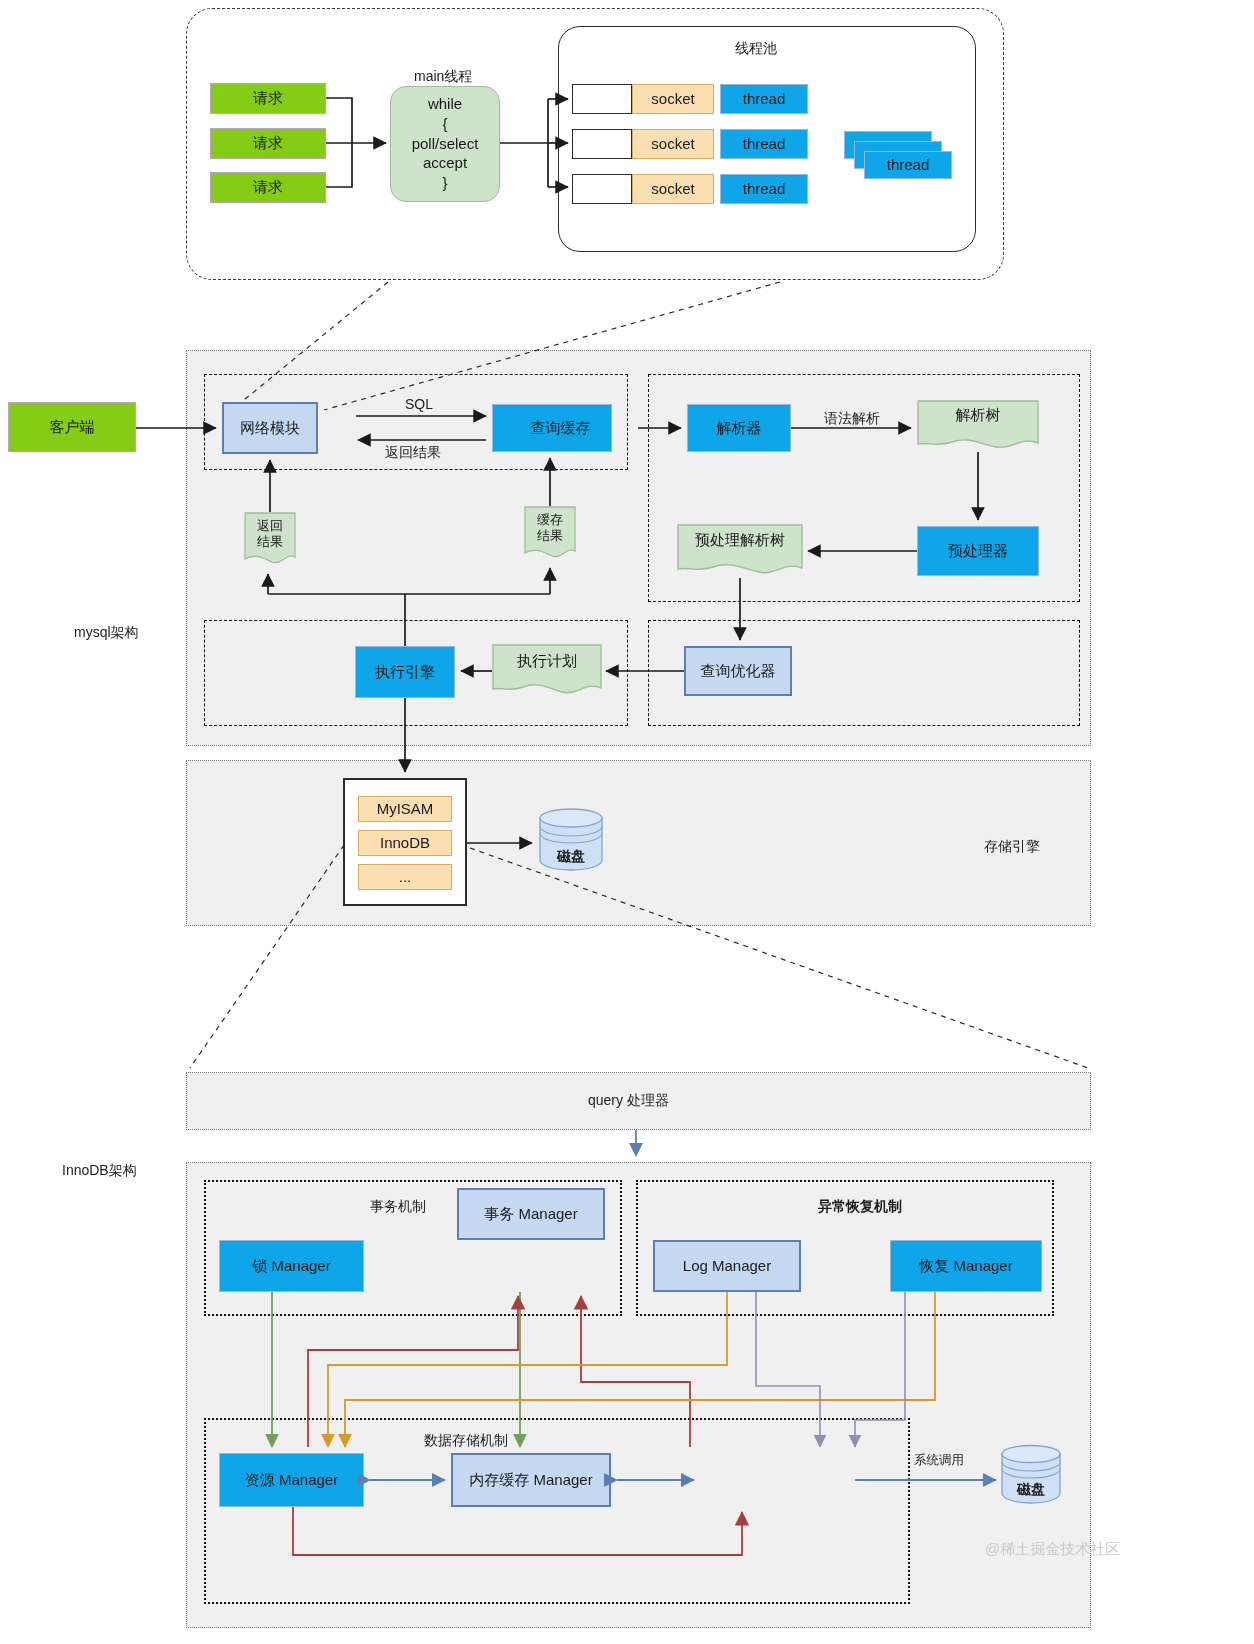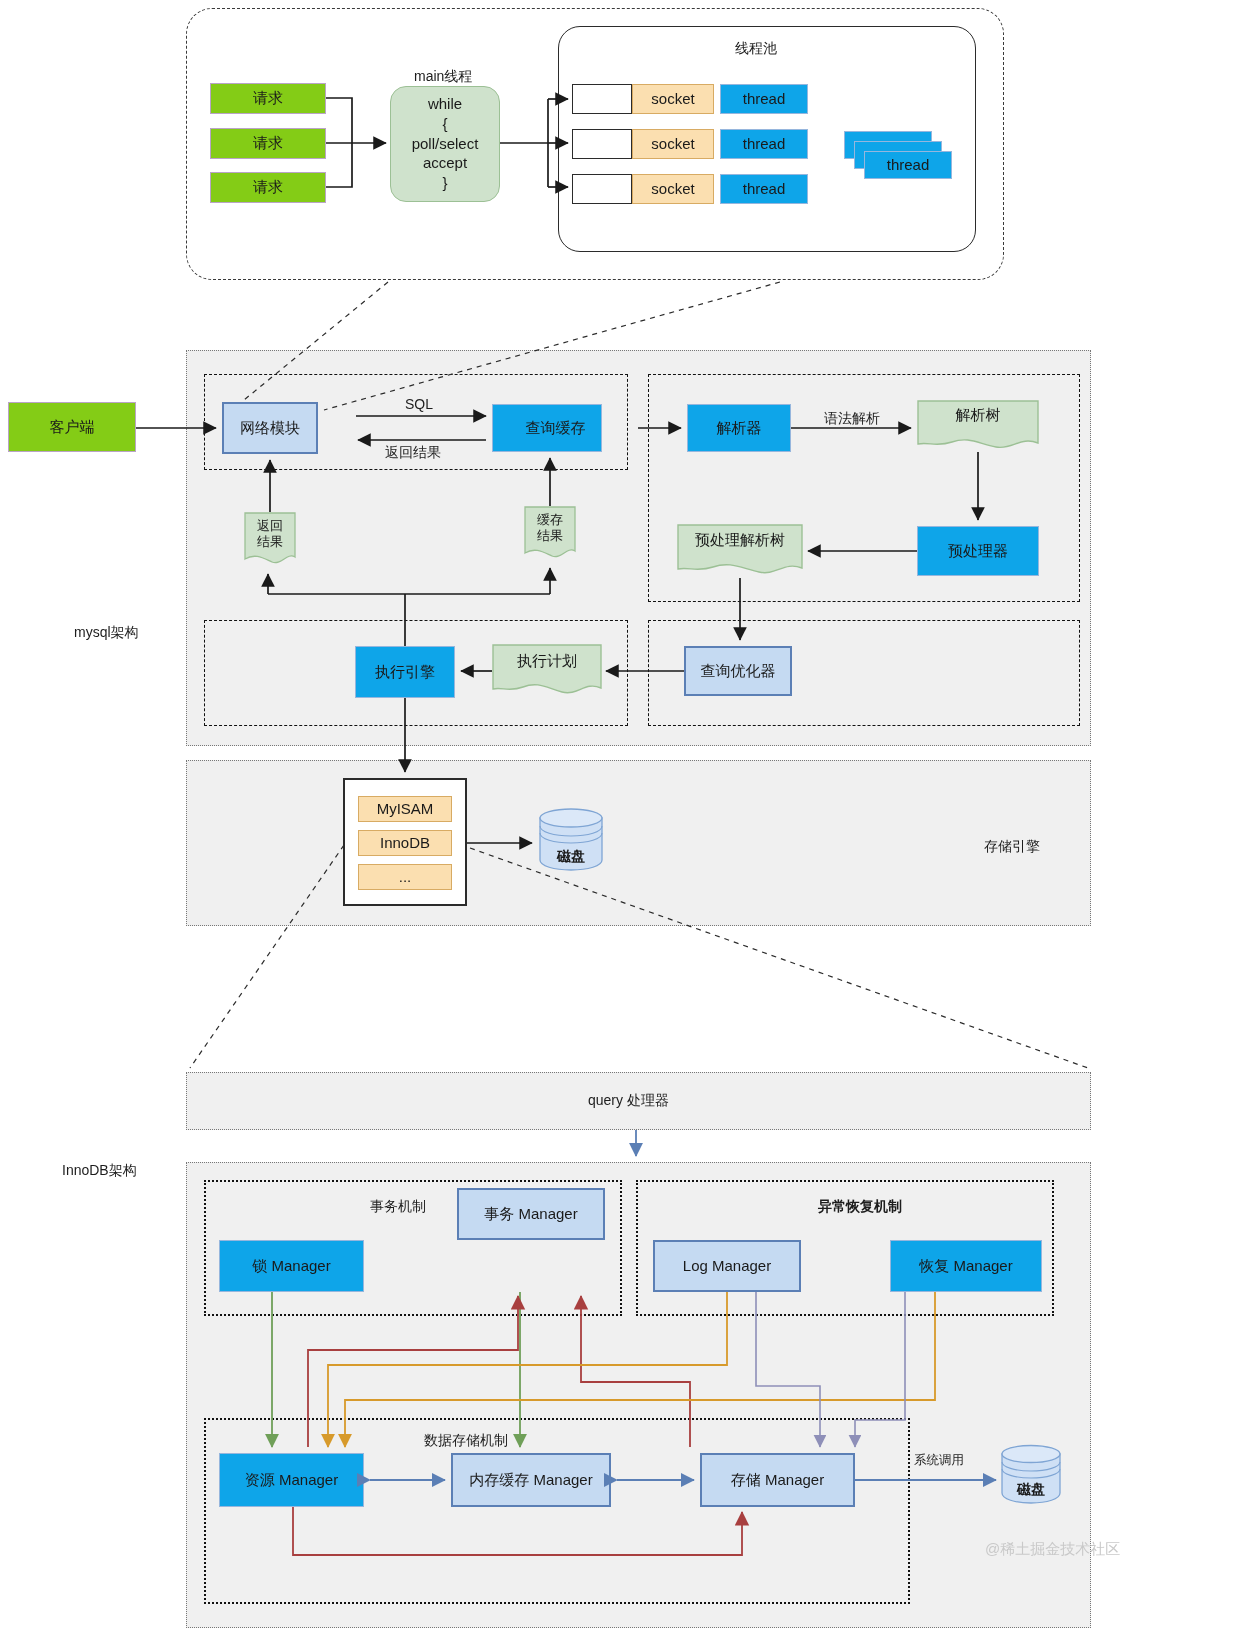--- a/index.html
+++ b/index.html
@@ -124,21 +124,21 @@
   <div class="abs frame-inner" style="left:648px;top:620px;width:432px;height:106px;"></div>
 
   <div class="abs node n-purple" style="left:8px;top:402px;width:128px;height:50px;">
     <span>客户端</span>
   </div>
 
   <div class="abs node n-blue-strong" style="left:222px;top:402px;width:96px;height:52px;">
     <span>网络模块</span>
   </div>
 
-  <div class="abs node n-blue" style="left:492px;top:404px;width:110px;height:48px;padding-left:17px;">
+  <div class="abs node n-blue" style="left:492px;top:404px;width:120px;height:48px;padding-left:17px;">
     <span>查询缓存</span>
   </div>
   <div class="lbl" style="left:405px;top:396px;">SQL</div>
   <div class="lbl" style="left:385px;top:444px;">返回结果</div>
 
   <div class="abs node n-blue" style="left:687px;top:404px;width:104px;height:48px;">
     <span>解析器</span>
   </div>
   <div class="lbl" style="left:824px;top:410px;">语法解析</div>
 
@@ -247,23 +247,20 @@
   <div class="abs node n-blue" style="left:890px;top:1240px;width:152px;height:52px;">
     <span>恢复 Manager</span>
   </div>
 
   <div class="abs node n-blue" style="left:219px;top:1453px;width:145px;height:54px;">
     <span>资源 Manager</span>
   </div>
   <div class="abs node n-blue-strong" style="left:451px;top:1453px;width:160px;height:54px;">
     <span>内存缓存 Manager</span>
   </div>
-  <div class="abs node n-blue-strong" style="left:700px;top:1453px;width:155px;height:54px;">
-    <span>存储 Manager</span>
-  </div>
 
   <div class="lbl lbl-sm" style="left:914px;top:1452px;">系统调用</div>
 
   <div class="cyl" style="left:1000px;top:1443px;width:62px;height:62px;">
     <svg width="62" height="62" viewBox="0 0 62 62">
       <path d="M2,11 L2,50 C2,56 15,60 31,60 C47,60 60,56 60,50 L60,11 Z" fill="#cfe0f5" stroke="#7fa5d4" stroke-width="1.3"></path>
       <ellipse cx="31" cy="11" rx="29" ry="8.5" fill="#dbe8f8" stroke="#7fa5d4" stroke-width="1.3"></ellipse>
       <path d="M2,19 C2,24 15,28 31,28 C47,28 60,24 60,19" fill="none" stroke="#7fa5d4" stroke-width="1.1"></path>
       <path d="M2,26 C2,31 15,35 31,35 C47,35 60,31 60,26" fill="none" stroke="#7fa5d4" stroke-width="1.1"></path>
     </svg>

